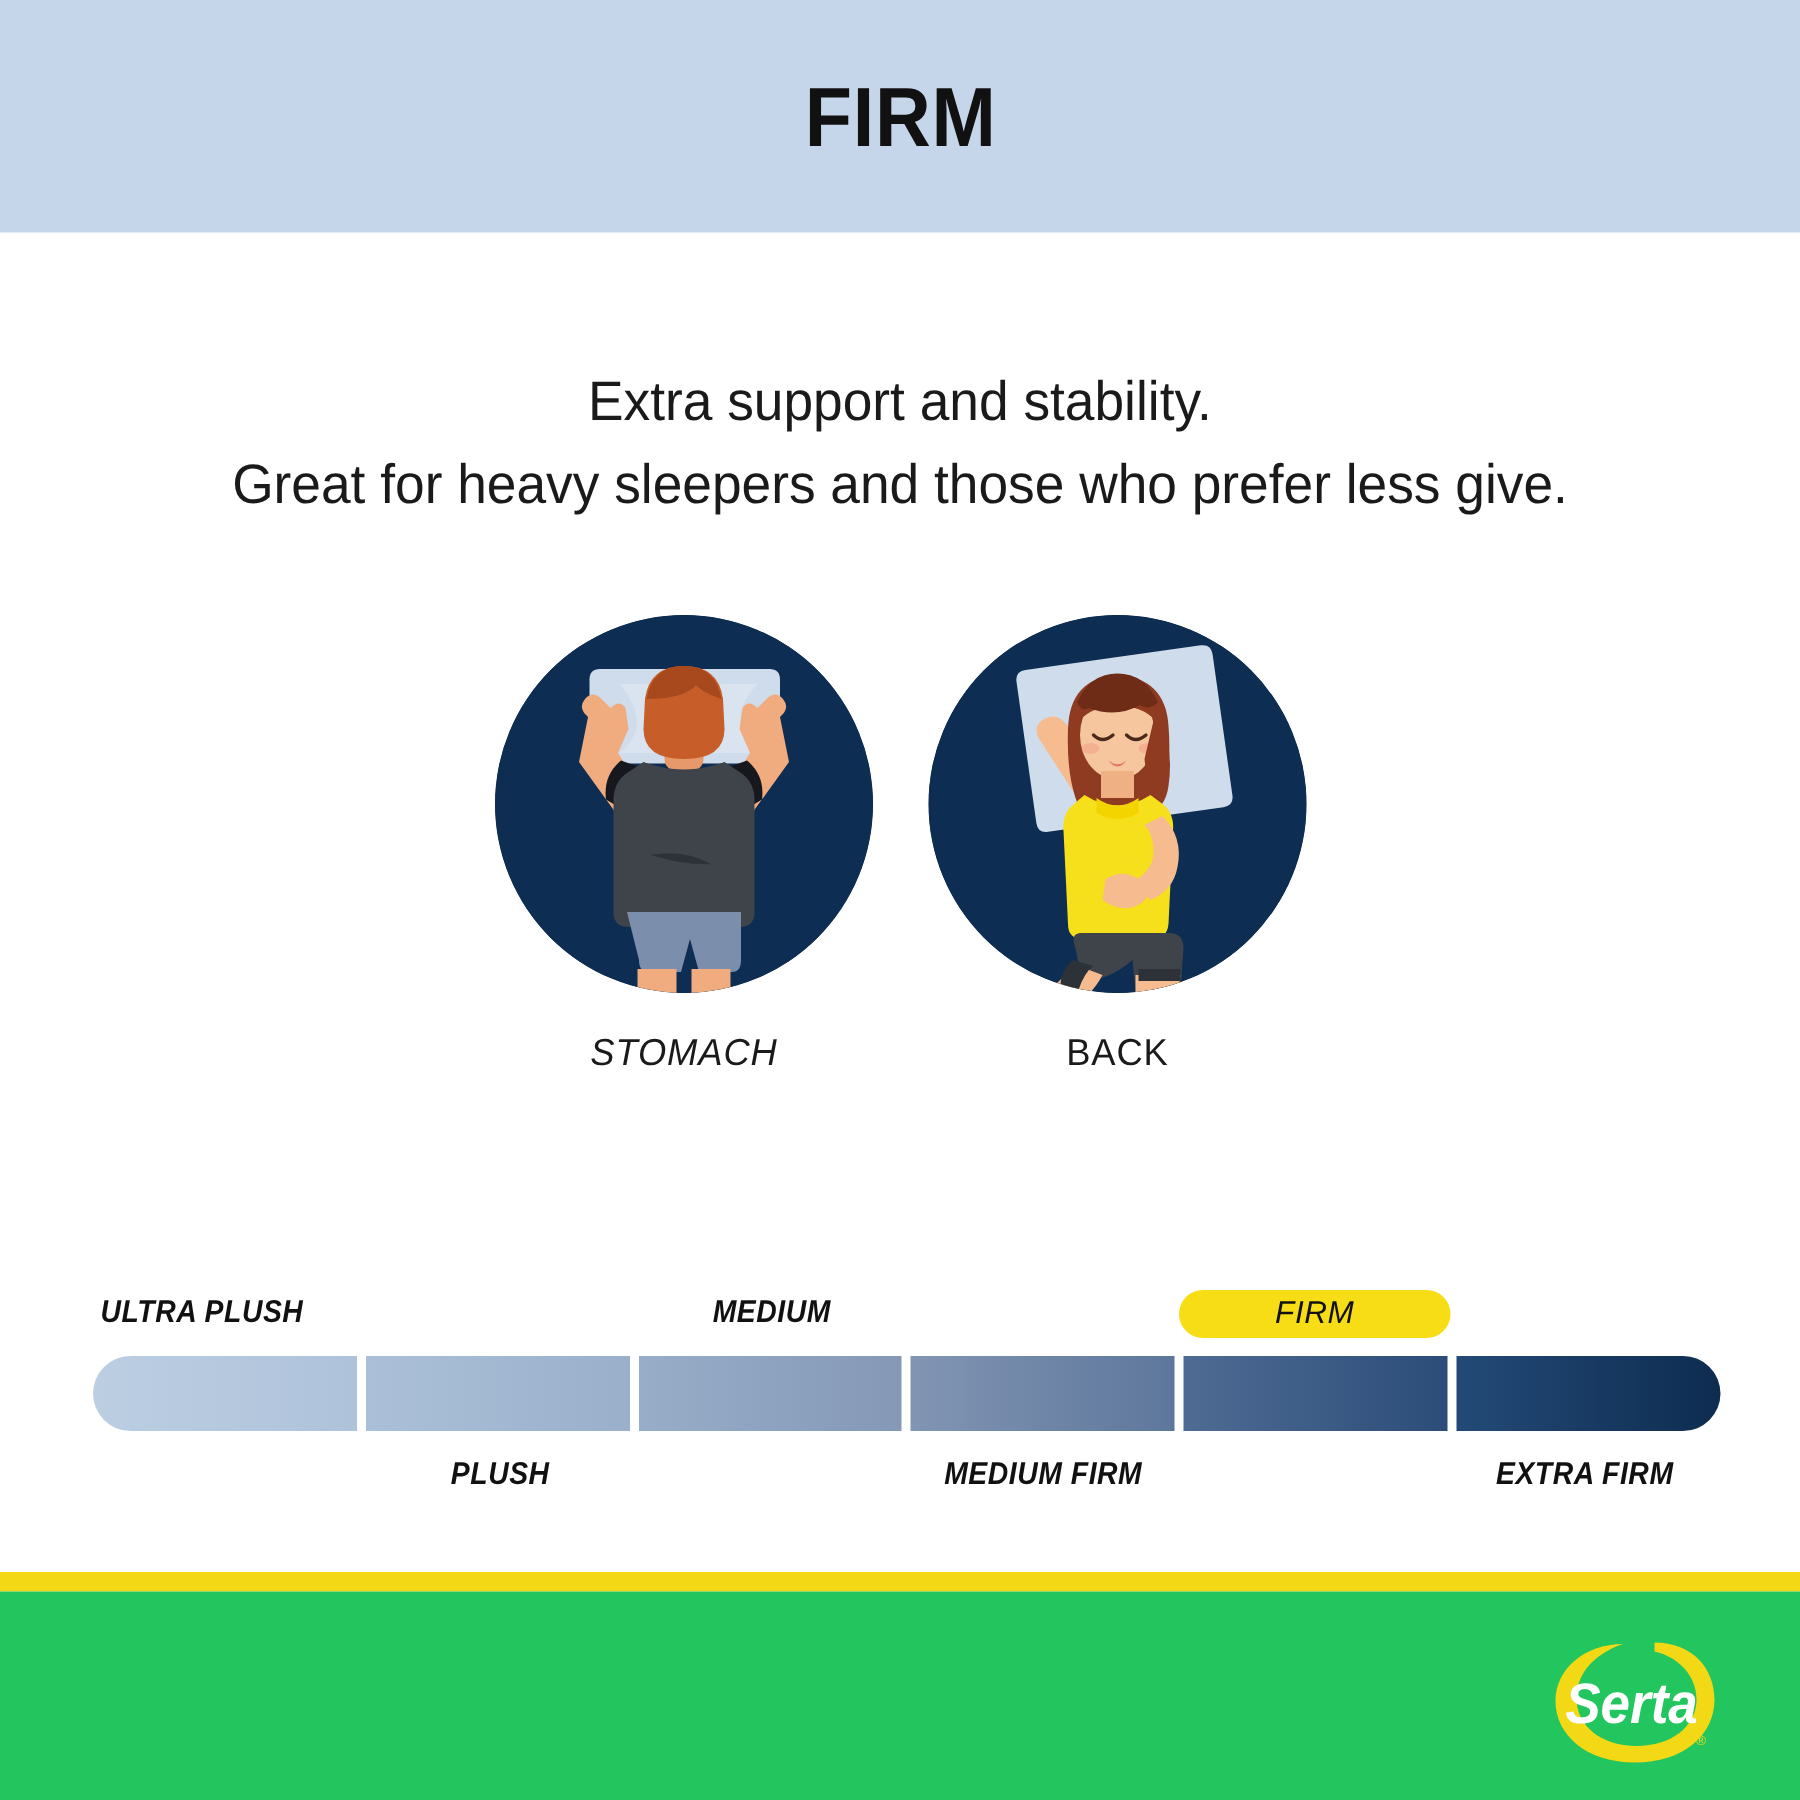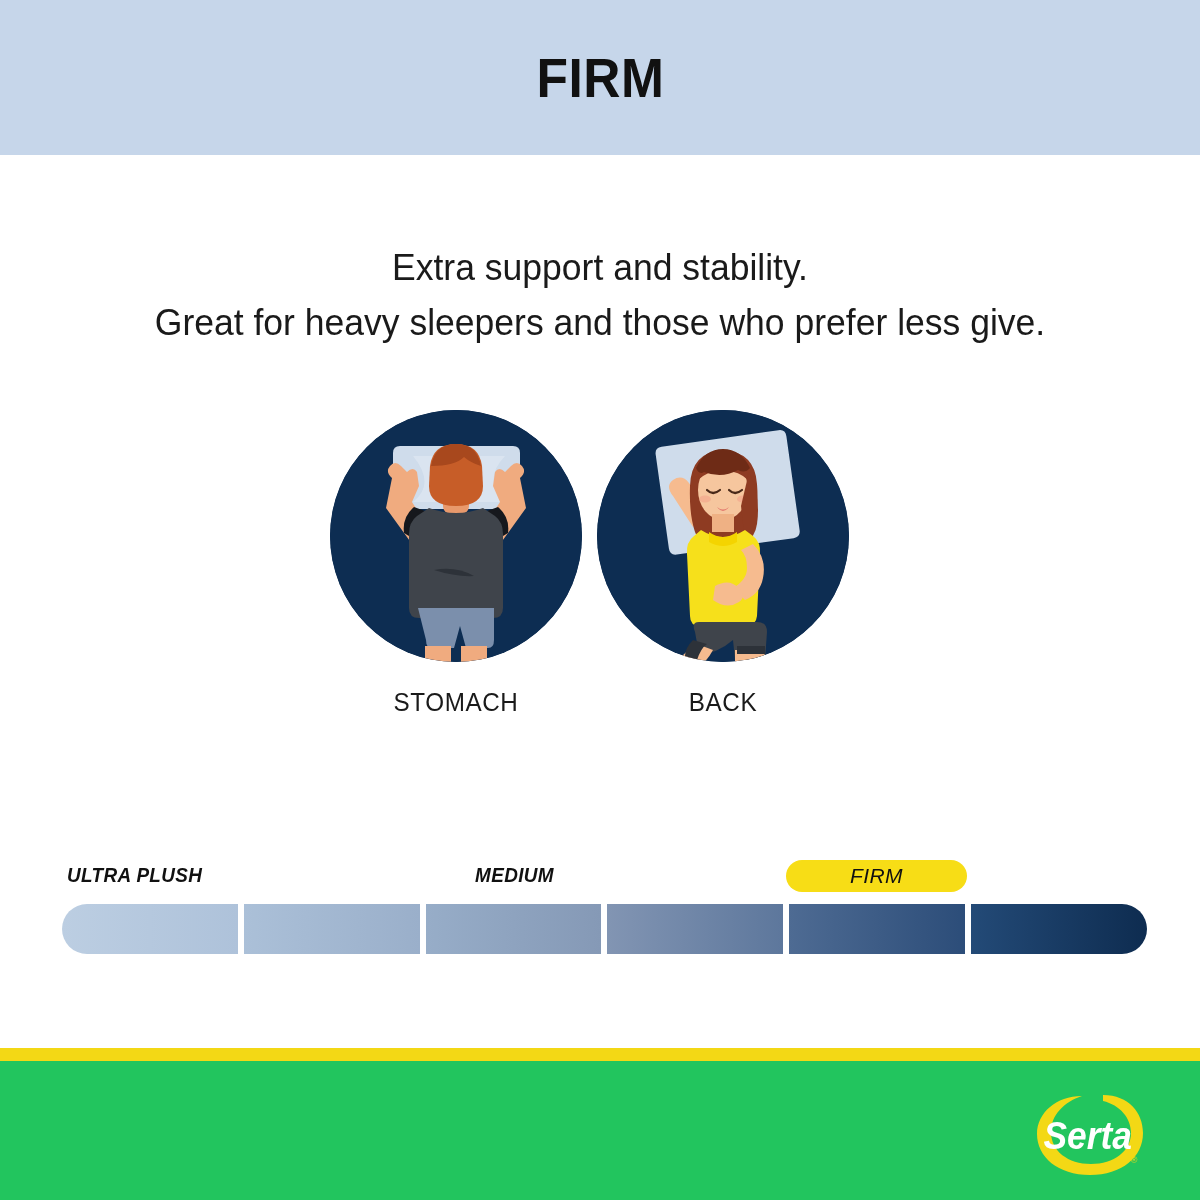--- a/index.html
+++ b/index.html
@@ -64,22 +64,22 @@
     left: 0;
     top: 410px;
     width: 1200px;
     height: 340px;
   }
   .illo-block {
     position: absolute;
     width: 260px;
     text-align: center;
   }
-  .illo-left  { left: 326px; top: 0; }
-  .illo-right { left: 593px; top: 0; }
+  .illo-left  { left: 326px; top: 0; font-style: italic; }
+  .illo-right { left: 615px; top: 0; }
   .circle {
     width: 252px;
     height: 252px;
     border-radius: 50%;
     background: #0d2d52;
     overflow: hidden;
     position: relative;
     margin: 0 auto;
   }
   .circle svg { display: block; }
@@ -289,20 +289,25 @@
 
     <div class="bar">
       <div class="seg" style="background: linear-gradient(90deg,#bccee2,#aec2da);"></div>
       <div class="seg" style="background: linear-gradient(90deg,#abc0d8,#9aafca);"></div>
       <div class="seg" style="background: linear-gradient(90deg,#97adc8,#8599b6);"></div>
       <div class="seg" style="background: linear-gradient(90deg,#8295b3,#5d779c);"></div>
       <div class="seg" style="background: linear-gradient(90deg,#4e6b93,#2c4d79);"></div>
       <div class="seg" style="background: linear-gradient(90deg,#234a77,#0e2c50);"></div>
     </div>
 
+    <div class="scale-bottom-labels">
+      <div class="scale-label" style="left:181px;">PLUSH</div>
+      <div class="scale-label" style="left:543px;">MEDIUM FIRM</div>
+      <div class="scale-label" style="left:904px;">EXTRA FIRM</div>
+    </div>
   </div>
 
   <div class="footer-stripe"></div>
   <div class="footer">
     <div class="logo">
       <svg width="118" height="92" viewBox="0 0 118 92" xmlns="http://www.w3.org/2000/svg">
         <path d="M73 6 C 99 6 113 24 113 44 C 113 68 92 86 60 86 C 28 86 7 68 7 45 C 7 24 26 7 52 7 C 34 13 21 26 21 43 C 21 62 38 75 61 75 C 84 75 101 62 101 44 C 101 29 90 16 73 12 Z" fill="#f3d815"></path>
         <text x="58" y="60" text-anchor="middle" font-family="'Liberation Sans', sans-serif" font-size="38" font-weight="700" font-style="italic" fill="#ffffff" transform="scale(0.93,1) translate(4,0)">Serta</text>
         <text x="104" y="74" text-anchor="middle" font-family="'Liberation Sans', sans-serif" font-size="9" fill="#f3d815">®</text>
       </svg>

